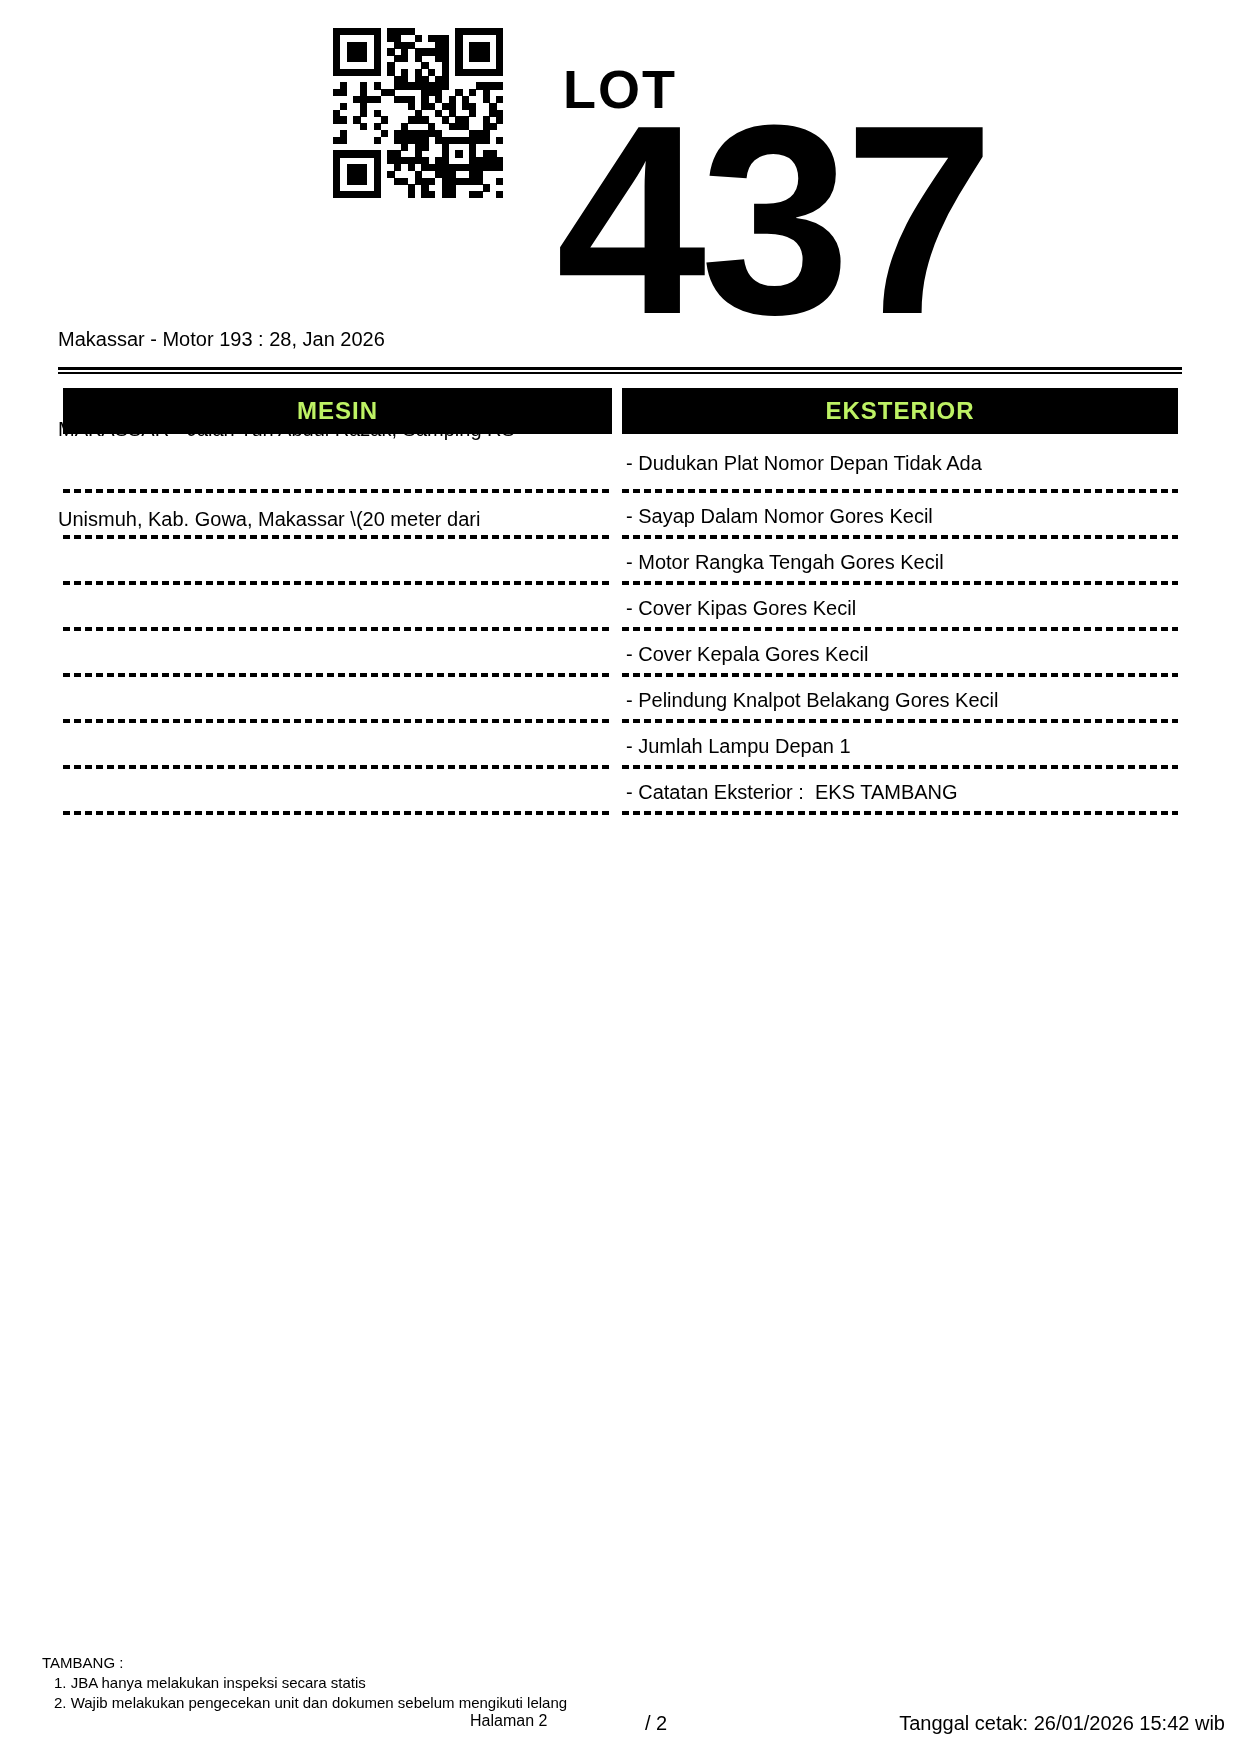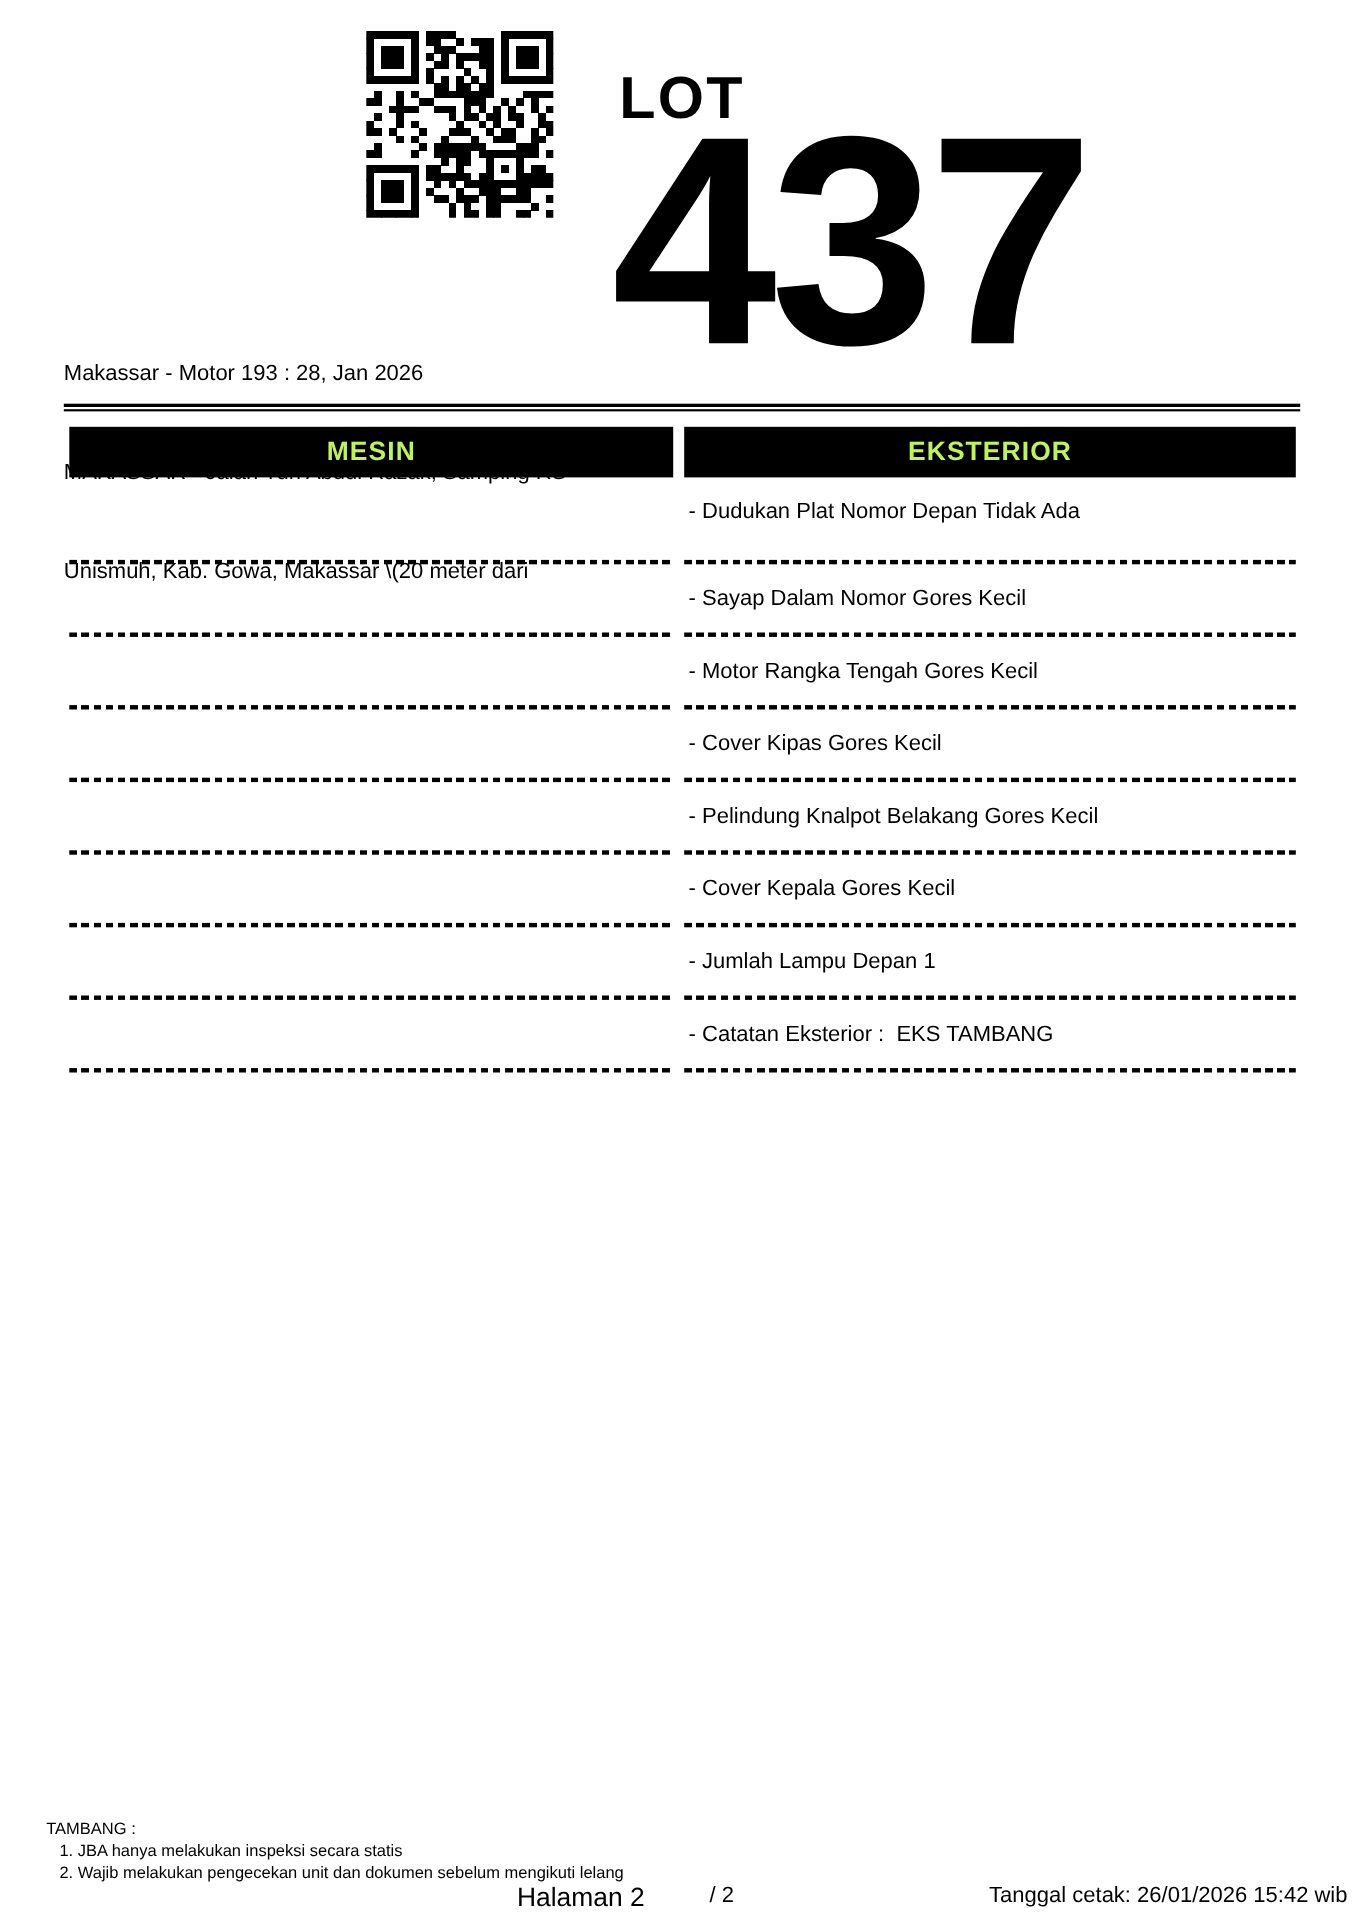--- a/index.html
+++ b/index.html
@@ -34,34 +34,34 @@
 
   .table{position:absolute;left:63px;top:388px;display:flex;}
   .col{width:549px;}
   .col + .col{margin-left:10px;width:556px;}
   .col-header{
     height:46px;background:#000;color:#bef264;
     font-weight:bold;font-size:24px;letter-spacing:1px;
     display:flex;align-items:center;justify-content:center;
   }
   .row{
-    height:46px;position:relative;display:flex;align-items:flex-start;
-    padding-left:4px;font-size:20px;margin-top:20px;
+    height:46px;position:relative;display:flex;align-items:center;
+    padding-left:4px;font-size:20px;
   }
   .row.first{height:59px;}
   .row span{white-space:pre;}
   .row::after{
     content:"";position:absolute;left:0;right:0;bottom:0;height:4px;
     background:repeating-linear-gradient(90deg,#000 0 7px,transparent 7px 11px);
   }
 
   .notes{position:absolute;left:42px;top:1653px;font-size:15px;line-height:20px;}
   .notes .indent{padding-left:12px;white-space:pre;}
 
-  .page-label{position:absolute;left:470px;top:1712px;font-size:24px;}
+  .page-label{position:absolute;left:470px;top:1712px;font-size:16px;}
   .page-total{position:absolute;left:645px;top:1712px;font-size:20px;}
   .print-date{position:absolute;right:15px;top:1712px;font-size:20px;}
 </style>
 </head>
 <body>
 
 <div class="page">
 
   <div class="qr" id="qr"><svg viewBox="0 0 25 25" width="100%" height="100%" shape-rendering="crispEdges" fill="#000">
         <rect x="0" y="0" width="1.05" height="1.05"></rect>
@@ -436,24 +436,24 @@
           <div class="row">
             <span>- Sayap Dalam Nomor Gores Kecil</span>
           </div>
           <div class="row">
             <span>- Motor Rangka Tengah Gores Kecil</span>
           </div>
           <div class="row">
             <span>- Cover Kipas Gores Kecil</span>
           </div>
           <div class="row">
+            <span>- Cover Kepala Gores Kecil</span>
+          </div>
+          <div class="row">
             <span>- Pelindung Knalpot Belakang Gores Kecil</span>
-          </div>
-          <div class="row">
-            <span>- Cover Kepala Gores Kecil</span>
           </div>
           <div class="row">
             <span>- Jumlah Lampu Depan 1</span>
           </div>
           <div class="row">
             <span>- Catatan Eksterior :  EKS TAMBANG</span>
           </div>
         </div>
     </div>
   </div>

